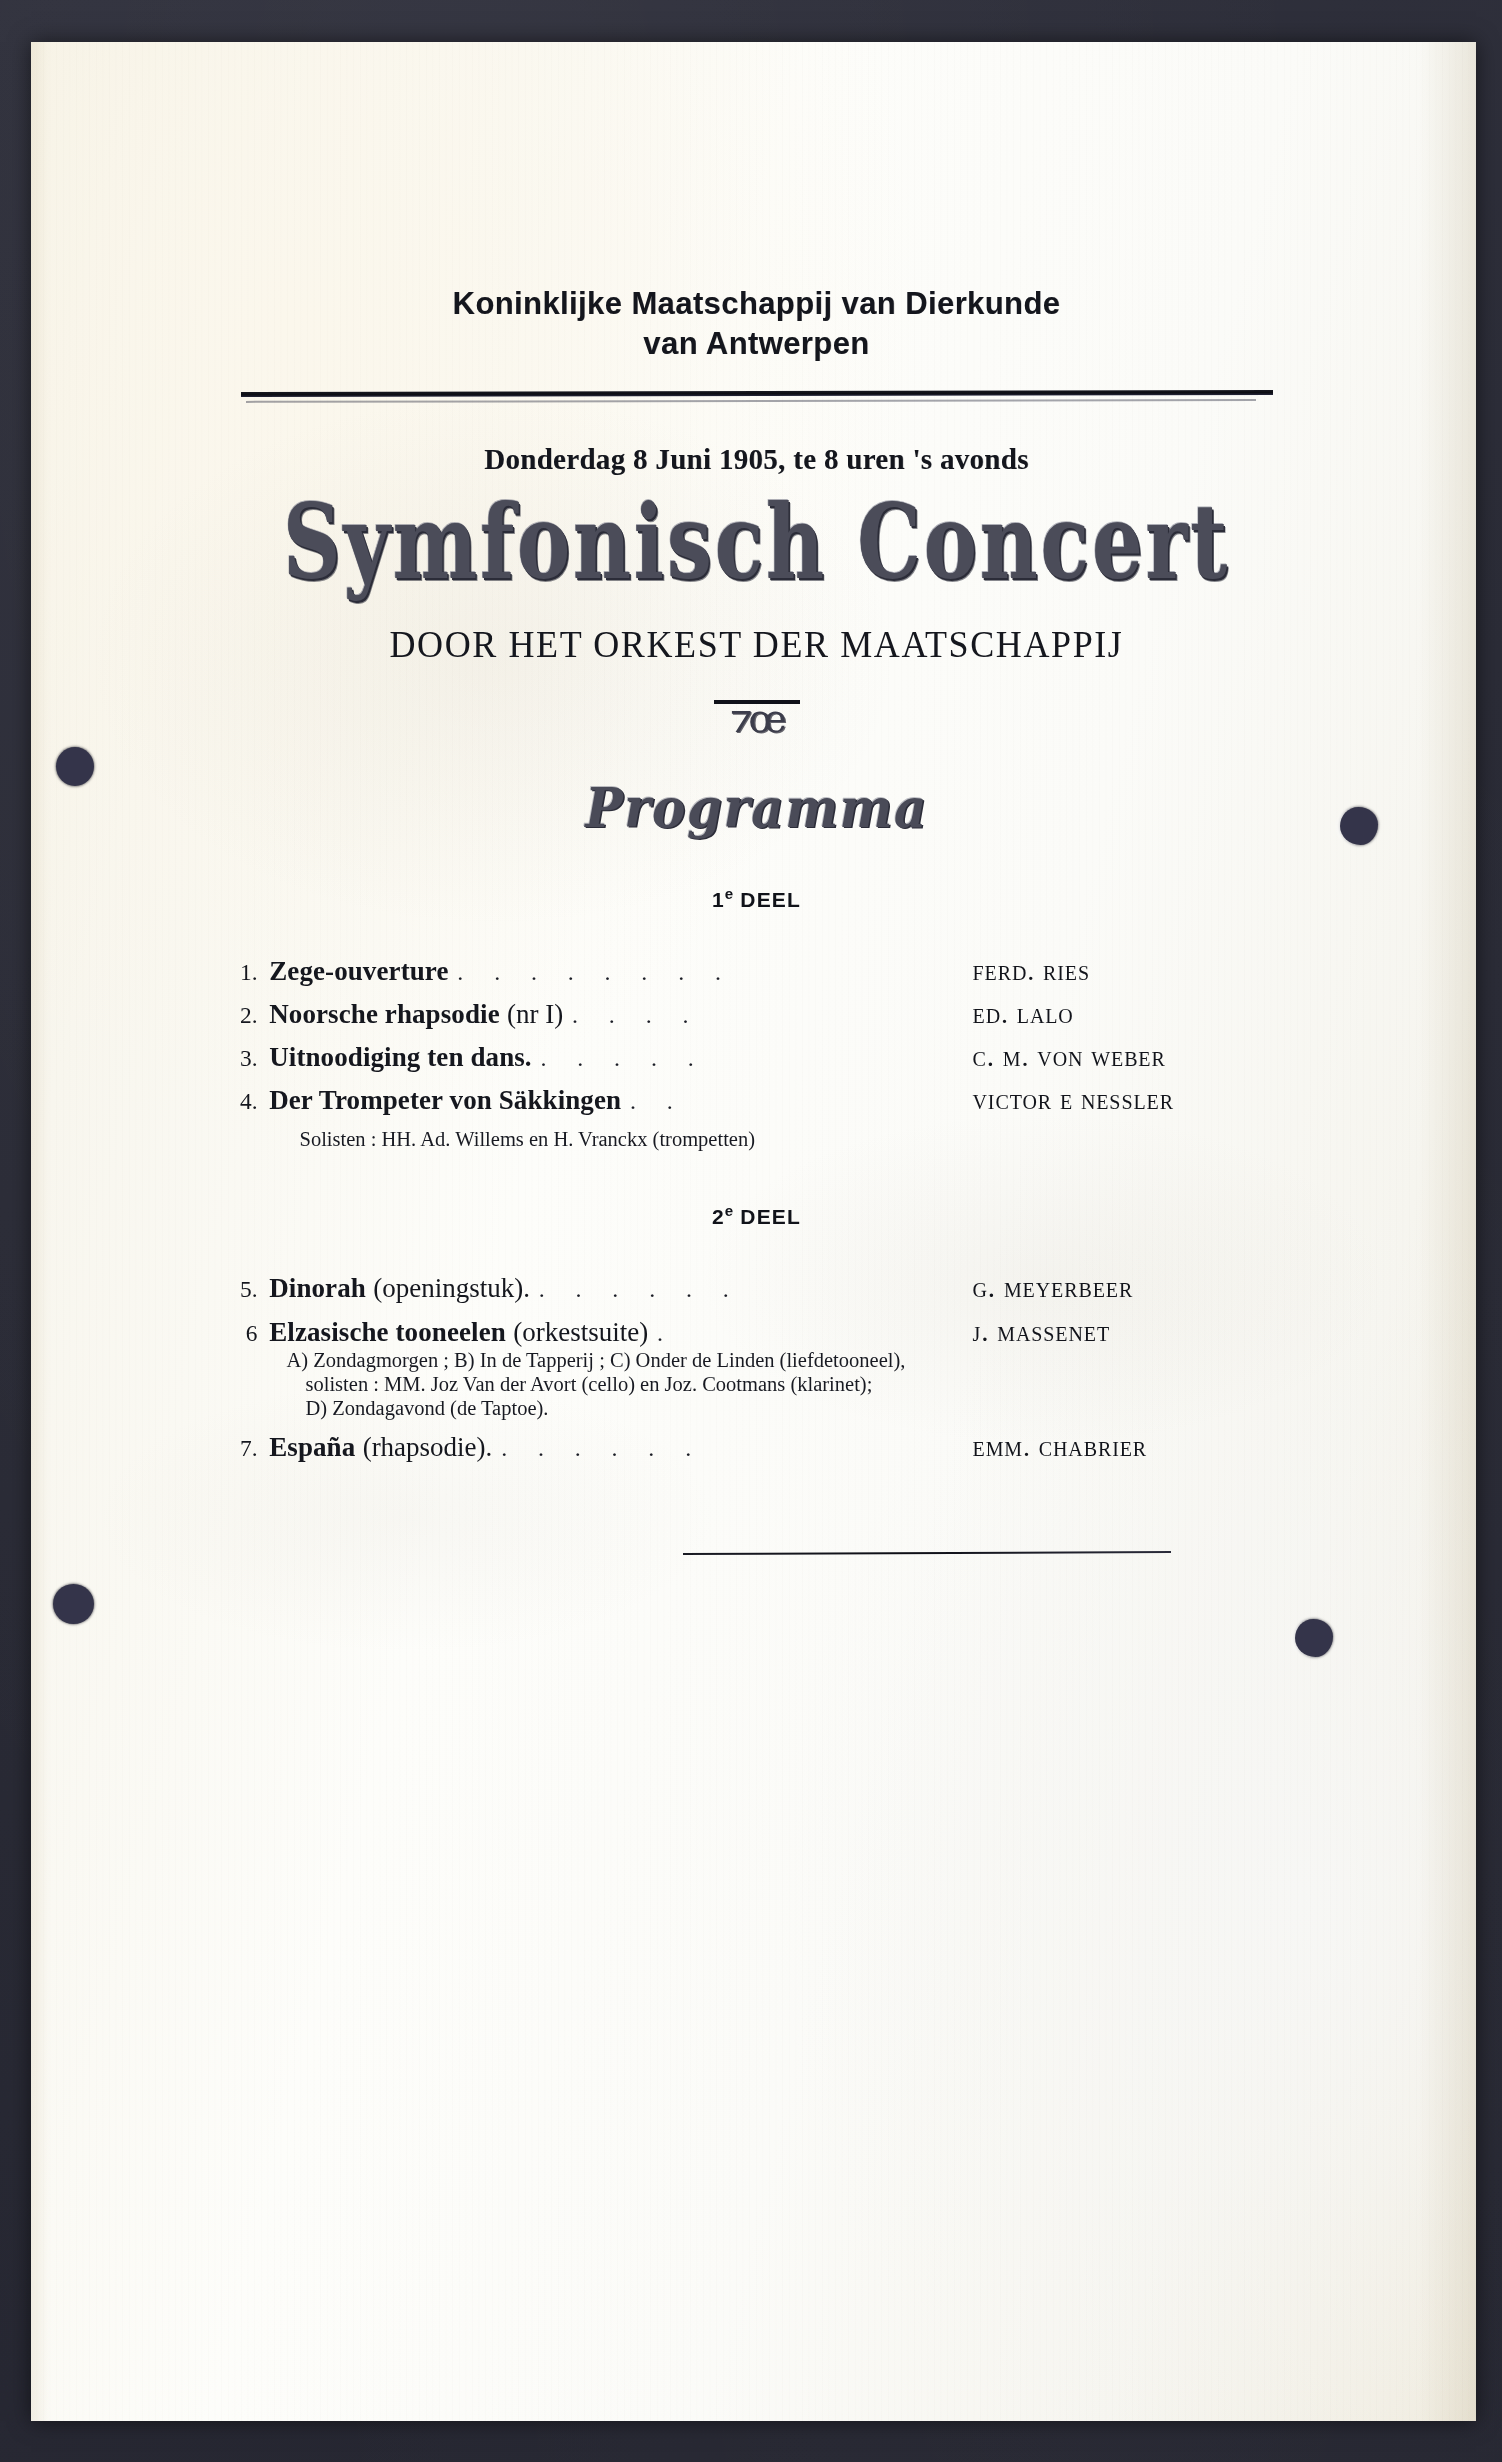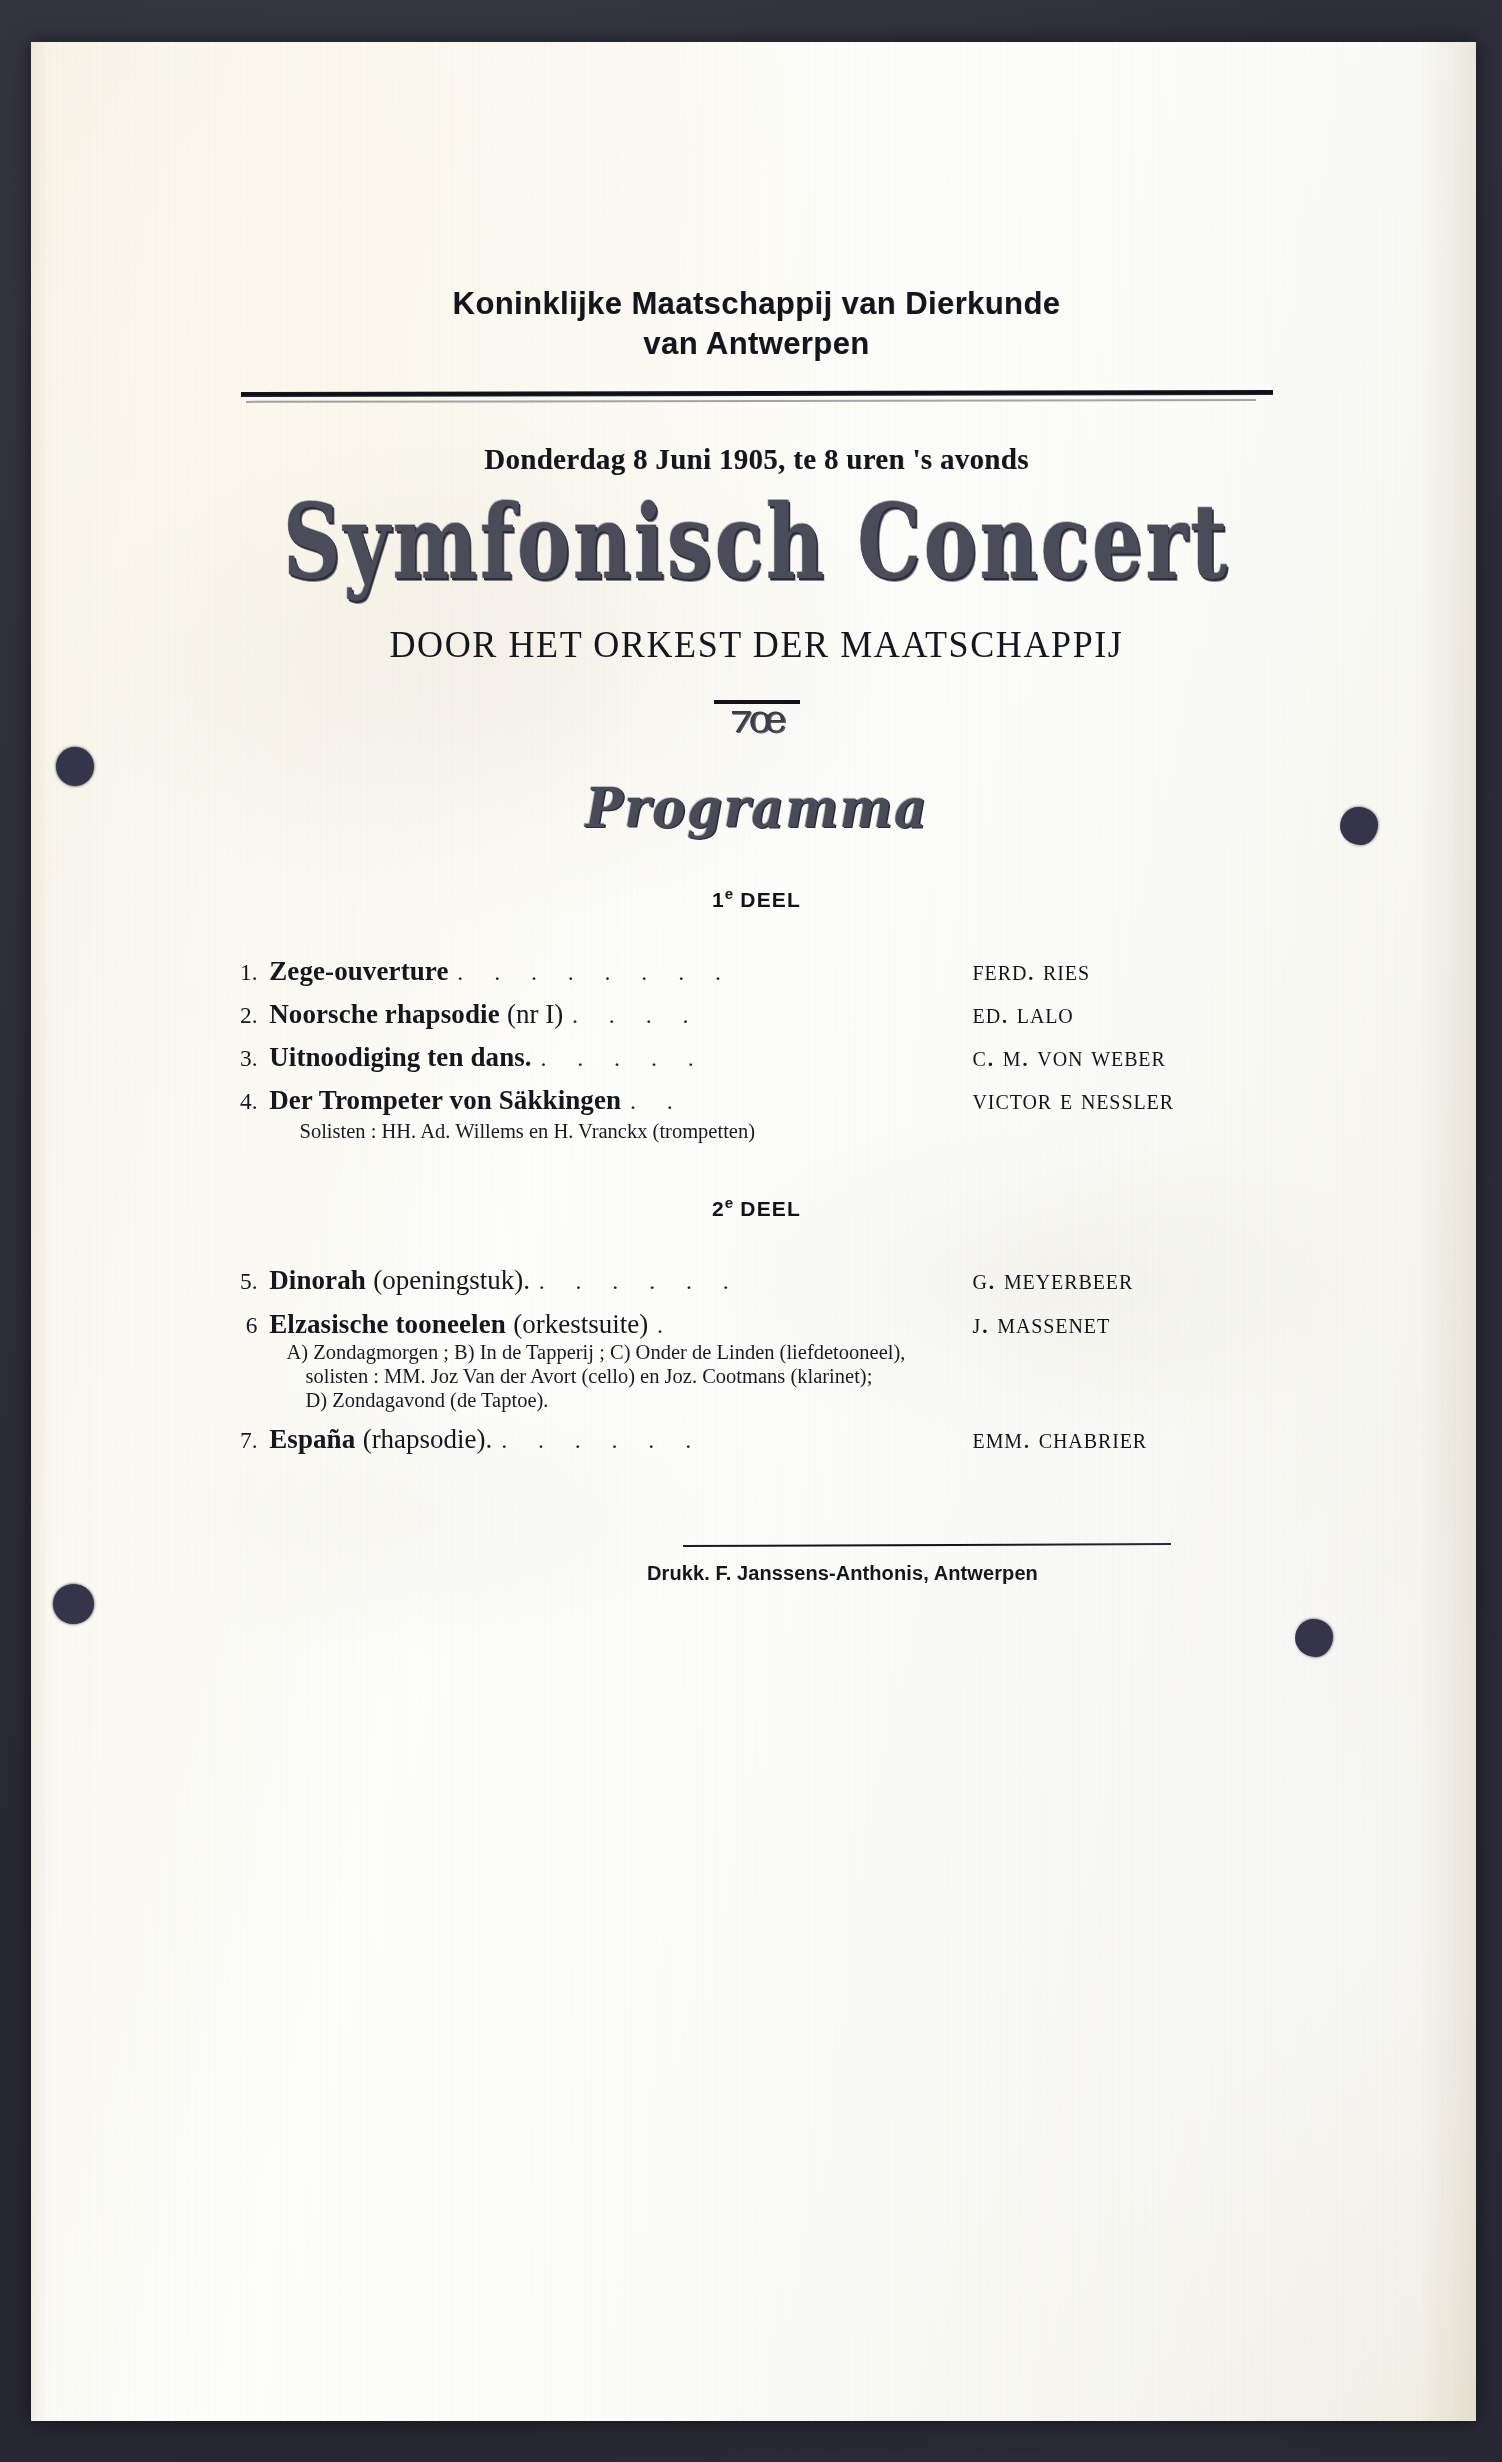--- a/index.html
+++ b/index.html
@@ -284,21 +284,21 @@
     letter-spacing: 0.9px;
     color: #12141b;
     text-align: left;
     flex: 0 0 auto;
     min-width: 343px;
   }
   .p-note {
     font-family: "Liberation Serif", serif;
     font-size: 20.5px;
     color: #181a22;
-    margin-top: 4px;
+    margin-top: 12px;
     padding-left: 80px;
     white-space: nowrap;
   }
   .p-sub {
     font-family: "Liberation Serif", serif;
     font-size: 20.5px;
     color: #181a22;
     margin-top: 1px;
     padding-left: 67px;
     white-space: nowrap;
@@ -435,18 +435,17 @@
         <span class="p-title">España</span>
         <span class="p-qual">(rhapsodie).</span>
         <span class="p-dots">. . . . . .</span>
         <span class="p-composer sc">Emm. Chabrier</span>
       </div>
 
     </div>
 
     <div class="footer-wrap">
       <div class="footer-rule"></div>
-      <div class="footer-text">Drukk. F. Janssens-Anthonis, Antwerpen</div>
     </div>
 
   </div>
 </div>
 
 
 </body></html>

